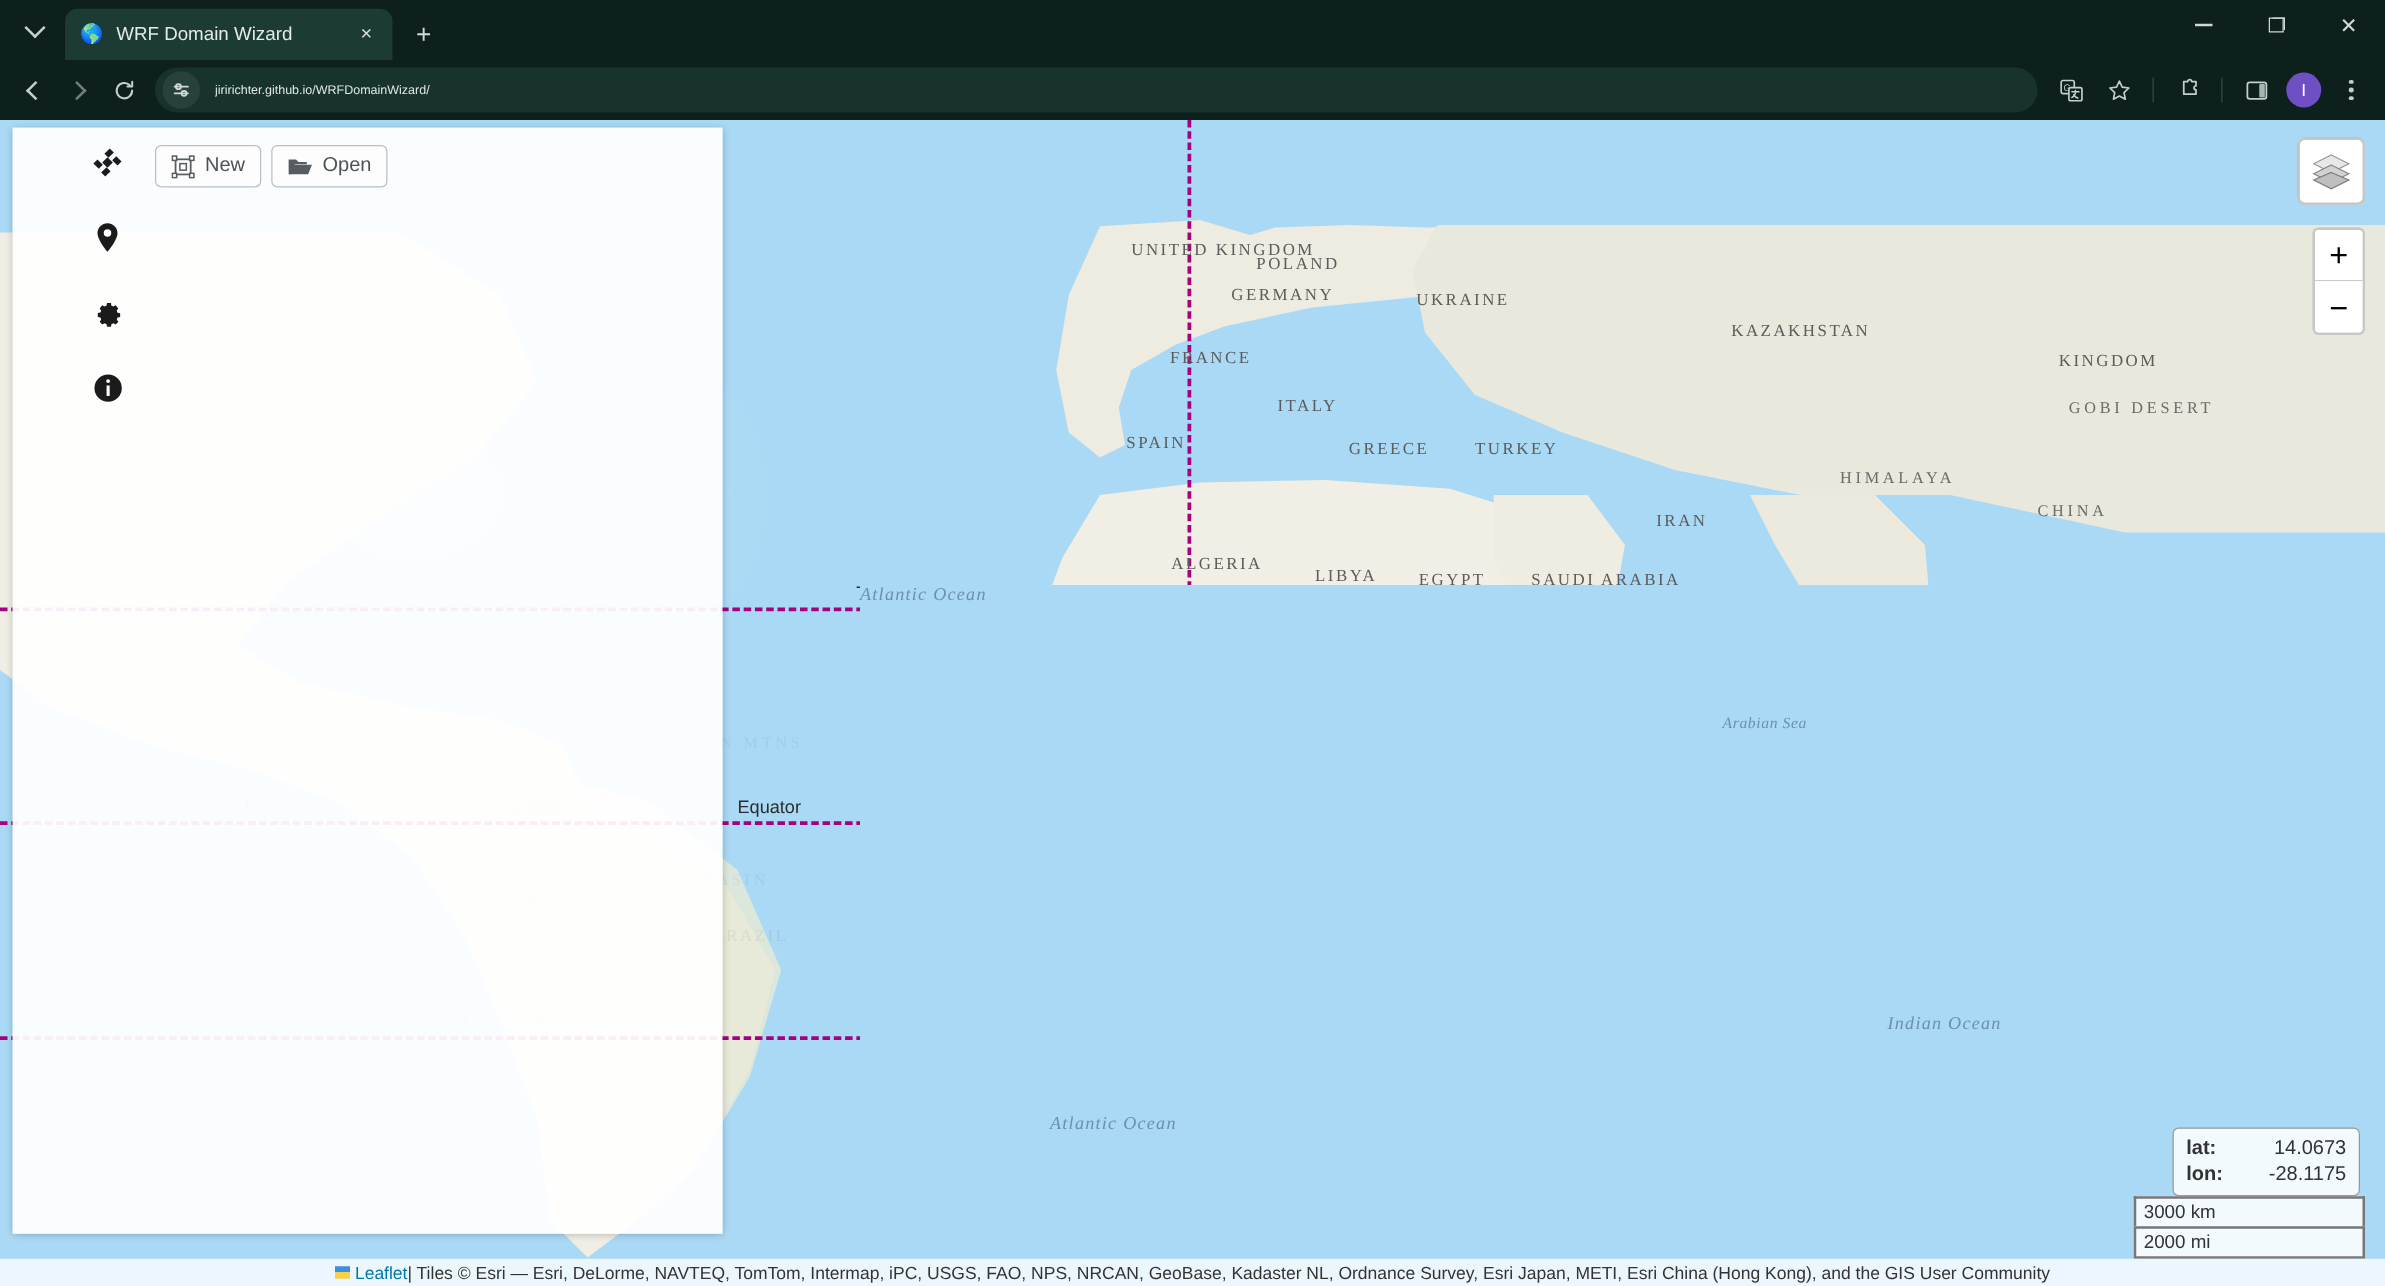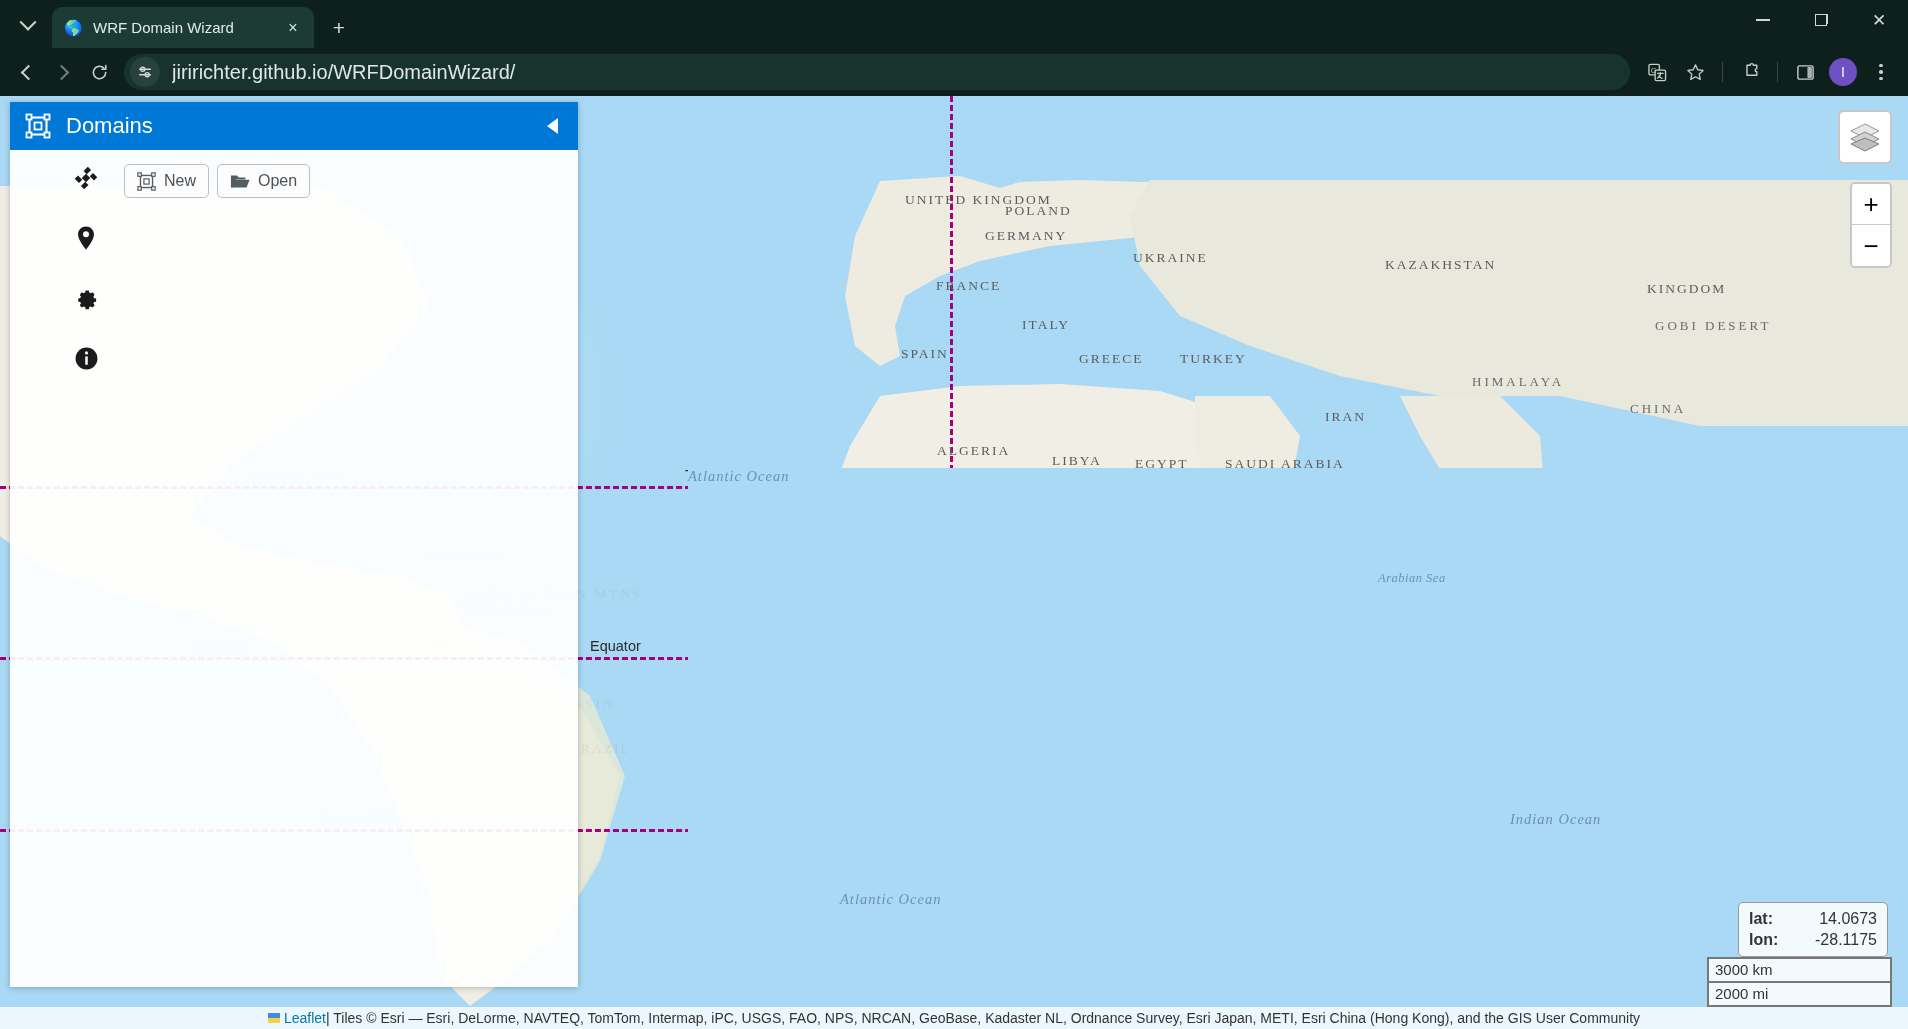--- a/index.html
+++ b/index.html
@@ -81,21 +81,21 @@
     flex: 1 1 auto; height: 36px; background: #18332e; border-radius: 18px;
     display: flex; align-items: center; margin: 0 8px 0 6px; padding: 0 6px 0 6px;
     min-width: 0;
   }
   .omni-lead {
     width: 30px; height: 30px; border-radius: 50%; flex: 0 0 30px;
     display: flex; align-items: center; justify-content: center;
     background: rgba(255,255,255,.07); cursor: pointer;
   }
   .omni-url {
-    flex: 1 1 auto; color: #dfe7e4; font-size: 20px; padding-left: 12px;
+    flex: 1 1 auto; color: #dfe7e4; font-size: 10px; padding-left: 12px;
     white-space: nowrap; overflow: hidden; text-overflow: ellipsis;
     background: transparent; border: none; outline: none;
     font-family: "Liberation Sans", sans-serif;
   }
   .tb-right { display: flex; align-items: center; gap: 4px; }
   .tb-sep { width: 1px; height: 20px; background: rgba(255,255,255,.18); margin: 0 6px; }
   .avatar {
     width: 28px; height: 28px; border-radius: 50%; background: #6f4fc4;
     color: #fff; display: flex; align-items: center; justify-content: center;
     font-size: 14px; cursor: pointer; flex: 0 0 28px;
@@ -391,21 +391,21 @@
       <div class="grat-label" style="left:846px; top:714px">Tropic of Capricorn</div>
       <div class="grat-label" style="left:1368px; top:714px">Tropic of Capricorn</div>
       <div class="grat-label" style="left:318px; top:714px; opacity:.09">Tropic of Capricorn</div>
 
       <div class="grat-label vert" style="left:943px; top:716px">Prime Meridian</div>
 
       <div id="places">
           <div class="map-place country" style="left: 905px; top: 96px;">UNITED KINGDOM</div>
           <div class="map-place country" style="left: 1005px; top: 107px;">POLAND</div>
           <div class="map-place country" style="left: 985px; top: 132px;">GERMANY</div>
-          <div class="map-place country" style="left: 1133px; top: 154px;">UKRAINE</div>
+          <div class="map-place country" style="left: 1133px; top: 136px;">UKRAINE</div>
           <div class="map-place country" style="left: 1385px; top: 161px;">KAZAKHSTAN</div>
           <div class="map-place country" style="left: 1647px; top: 185px;">KINGDOM</div>
           <div class="map-place country" style="left: 936px; top: 182px;">FRANCE</div>
           <div class="map-place country" style="left: 1022px; top: 221px; text-align: right;">ITALY</div>
           <div class="map-place country" style="left: 901px; top: 250px;">SPAIN</div>
           <div class="map-place country" style="left: 1079px; top: 255px;">GREECE</div>
           <div class="map-place country" style="left: 1180px; top: 255px;">TURKEY</div>
           <div class="map-place region" style="left: 1655px; top: 222px;">GOBI DESERT</div>
           <div class="map-place country" style="left: 1325px; top: 313px;">IRAN</div>
           <div class="map-place region" style="left: 1630px; top: 305px;">CHINA</div>
@@ -443,36 +443,20 @@
           <div class="map-place country" style="left: 440px; top: 805px; opacity: 0.1;">ARGENTINA</div>
           <div class="map-place ocean" style="left: 688px; top: 372px;">Atlantic Ocean</div>
           <div class="map-place ocean" style="left: 840px; top: 795px;">Atlantic Ocean</div>
           <div class="map-place ocean" style="left: 1510px; top: 715px;">Indian Ocean</div>
           <div class="map-place sea" style="left: 1378px; top: 440px; margin-top: 35px;">Arabian Sea</div>
           <div class="map-place sea" style="left: 420px; top: 452px; opacity: 0.1;">Caribbean Sea</div>
         </div>
     </div>
 
     <div class="panel">
-      <div class="panel-header">
-        <div class="panel-header-icon">
-          <svg width="26" height="26" viewBox="0 0 26 26">
-            <rect x="4.5" y="4.5" width="17" height="17" fill="none" stroke="#fff" stroke-width="2.1"></rect>
-            <rect x="9.5" y="9.5" width="7" height="7" fill="none" stroke="#fff" stroke-width="1.8"></rect>
-            <rect x="1.5" y="1.5" width="5" height="5" fill="#0078d7" stroke="#fff" stroke-width="1.8"></rect>
-            <rect x="19.5" y="1.5" width="5" height="5" fill="#0078d7" stroke="#fff" stroke-width="1.8"></rect>
-            <rect x="1.5" y="19.5" width="5" height="5" fill="#0078d7" stroke="#fff" stroke-width="1.8"></rect>
-            <rect x="19.5" y="19.5" width="5" height="5" fill="#0078d7" stroke="#fff" stroke-width="1.8"></rect>
-          </svg>
-        </div>
-        <div class="panel-title">Domains</div>
-        <div class="panel-collapse">
-          <span class="tri-left"></span>
-        </div>
-      </div>
 
       <div class="panel-body">
         <div class="panel-tabs">
           <div class="panel-tab">
             <svg width="26" height="26" viewBox="0 0 26 26">
               <g fill="#1b1b1b">
                 <rect x="10" y="10" width="6" height="6" transform="rotate(45 13 13)"></rect>
                 <rect x="2.5" y="12" width="6" height="4.6" transform="rotate(45 5.5 14.3)"></rect>
                 <rect x="17.5" y="9.4" width="6" height="4.6" transform="rotate(45 20.5 11.7)"></rect>
                 <rect x="12" y="2.5" width="4.6" height="6" transform="rotate(45 14.3 5.5)"></rect>

